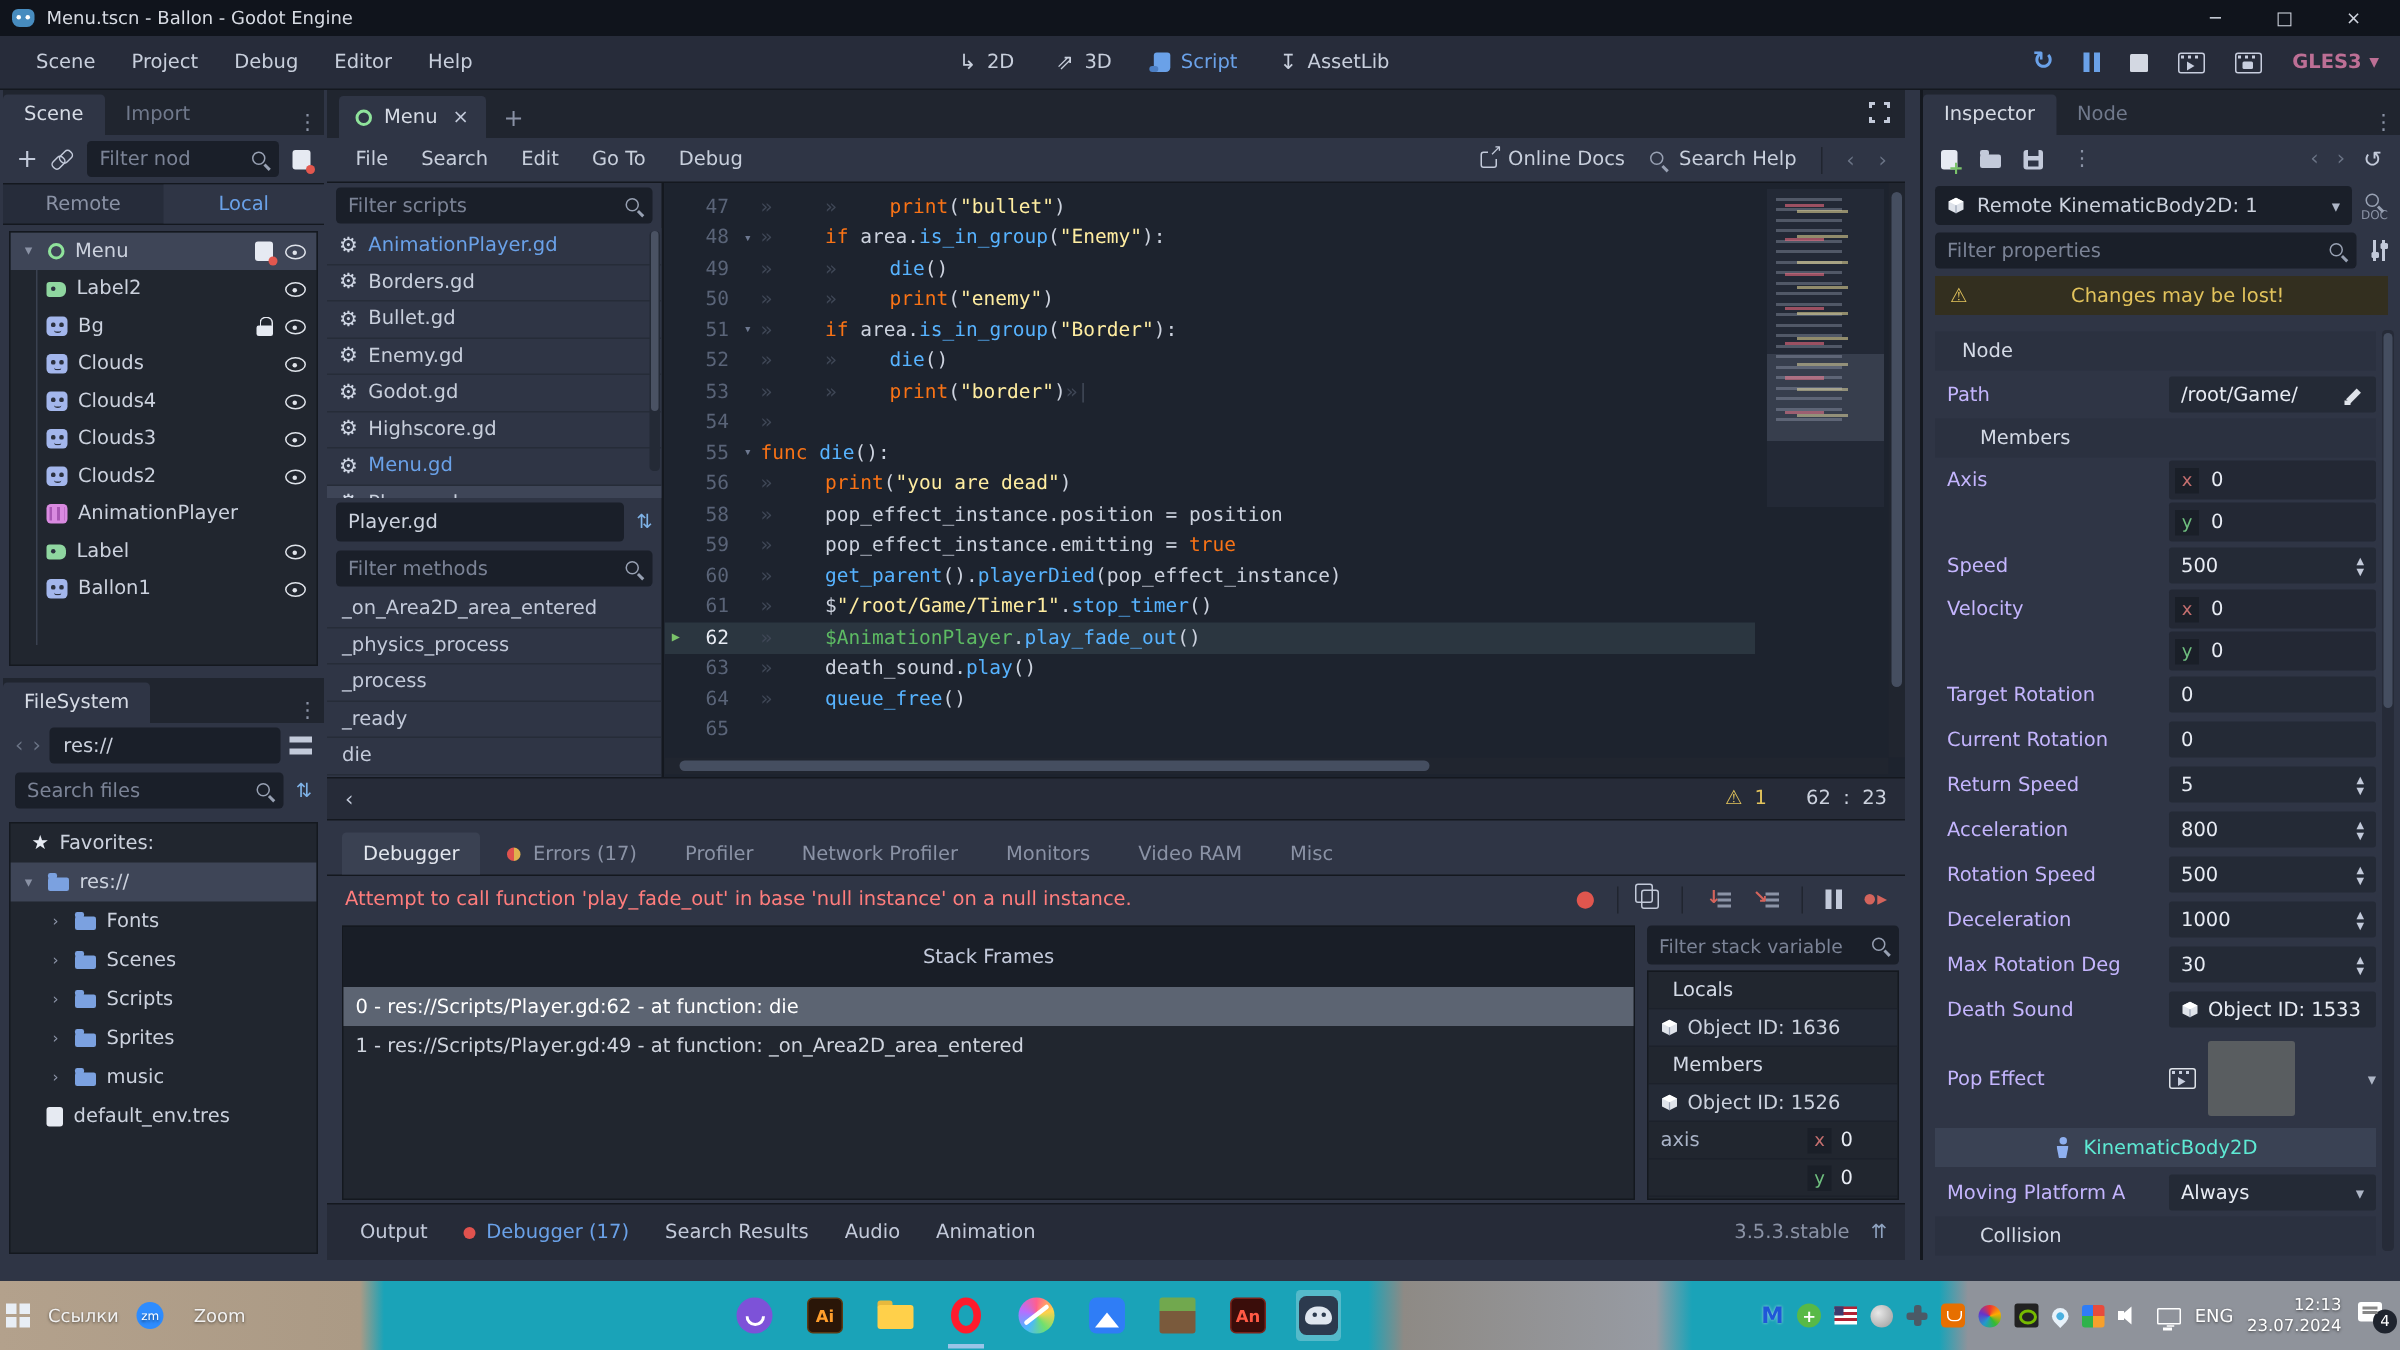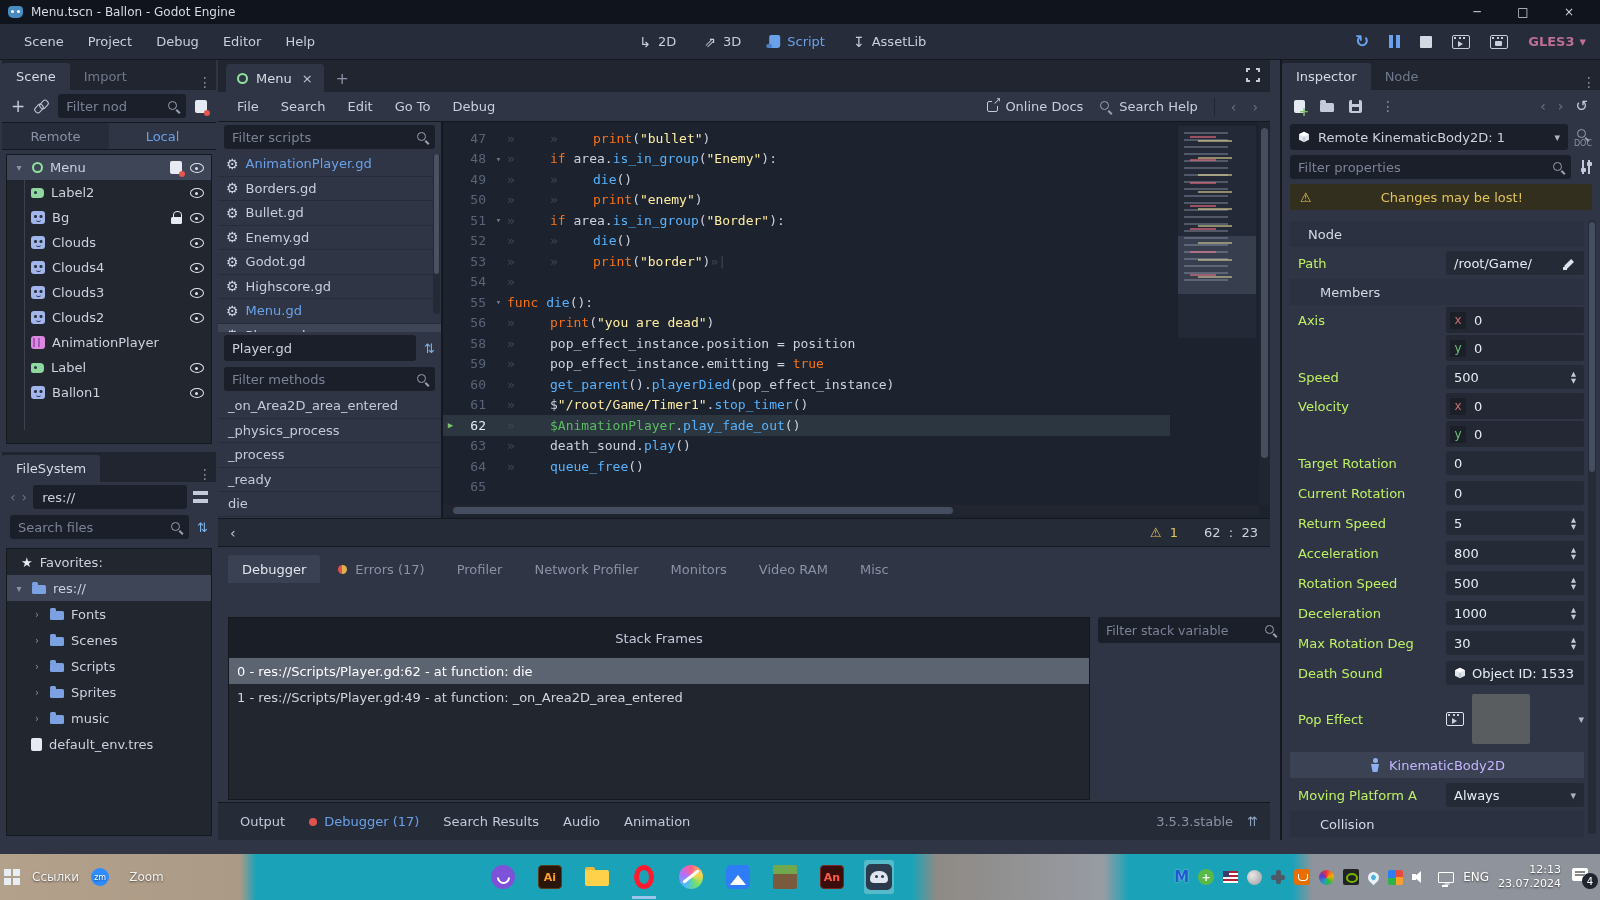--- a/index.html
+++ b/index.html
@@ -198,21 +198,21 @@
   .i-stepin::after{content:'↓';position:absolute;left:0;top:-2px;color:#d4645c;font-size:12px;font-weight:bold}
   .i-stepover::after{content:'↓';position:absolute;left:0;top:-2px;color:#d4645c;font-size:12px;font-weight:bold;transform:rotate(-45deg)}
   .i-pause{width:11px;height:13px;border-left:4px solid #c3cada;border-right:4px solid #c3cada}
   .i-cont{display:flex;align-items:center;color:#d4645c;gap:1px}
   .i-cont b{width:7px;height:7px;background:#d4645c;border-radius:50%}
   .dcontent{position:absolute;top:70px;bottom:2px;left:10px;right:4px;display:flex;gap:8px}
   .stack{flex:1;background:#21262f;border:1px solid #14181f;display:flex;flex-direction:column}
   .stackhead{height:40px;background:#191e27;display:flex;align-items:center;justify-content:center;color:#c3cadb}
   .frow{height:26px;display:flex;align-items:center;padding:0 8px;color:#cfd4de}
   .frow.sel{background:#5c6472;color:#fff}
-  .vars{width:168px;display:flex;gap:4px}
+  .vars{width:168px;display:flex;flex-direction:column;gap:4px}
   .vfilter{height:26px;background:#1a1f29;border-radius:3px;display:flex;align-items:center;padding:0 6px}
   .vfilter input{flex:1;min-width:0;background:transparent;border:none;outline:none;color:#ccd2de;font:12.5px "DejaVu Sans",sans-serif}
   .vfilter input::placeholder{color:#7b8396}
   .vtree{flex:1;background:#21262f;border:1px solid #14181f;overflow:hidden}
   .vrow{height:25px;display:flex;align-items:center;gap:6px;padding:0 8px;border-bottom:1px solid #1c212b;color:#ccd2de}
   .vrow.head{padding-left:16px;color:#d4dae6}
   .vrow.obj{background:#242a36}
   .chipx,.chipy{width:16px;height:17px;background:#1a1f28;display:flex;align-items:center;justify-content:center;font-size:12px}
   .chipx{color:#c56f6f}.chipy{color:#6fbf7f}
 
@@ -229,28 +229,28 @@
   .it-right{margin-left:auto;display:flex;align-items:center;gap:12px;color:#6b7486}
   .hist{color:#c3cada;font-size:15px}
   .iobj{height:30px;display:flex;align-items:center;gap:6px;padding:2px 8px}
   .objbox{flex:1;height:26px;background:#1a1f29;border-radius:3px;display:flex;align-items:center;gap:8px;padding:0 8px}
   .docsearch{font-size:8px;color:#8a92a5;display:flex;flex-direction:column;align-items:center;line-height:6px}
   .ifilter{height:30px;display:flex;align-items:center;gap:8px;padding:2px 8px}
   .iwarn{height:26px;margin:2px 8px;background:#332f1f;display:flex;align-items:center;gap:10px;padding:0 10px;color:#e2c35c}
   .iwarn .txt{flex:1;text-align:center}
   .iprops{position:absolute;top:160px;left:8px;right:16px;bottom:0;overflow:hidden}
   .prow{display:flex;align-items:center;min-height:30px;padding:0 0 0 8px}
-  .prow .lbl{width:148px;color:#bef264;white-space:nowrap;overflow:hidden;flex:none}
+  .prow .lbl{width:148px;color:#c4b5fd;white-space:nowrap;overflow:hidden;flex:none}
   .prow .val{flex:1;display:flex;align-items:center}
   .vbox{flex:1;height:24px;background:#242a36;border-radius:2px;display:flex;align-items:center;gap:6px;padding:0 8px;color:#e8ecf4}
   .vbox .num{flex:1}
   .vec{flex:1;height:26px;background:#232834;border-radius:2px;display:flex;align-items:center;gap:8px;padding:0 4px;color:#e8ecf4}
   .psec{height:26px;display:flex;align-items:center;background:#2b3140;color:#d4dae6;padding-left:18px;margin:1px 0}
   .psec.inner{padding-left:30px}
-  .classhead{height:26px;display:flex;align-items:center;justify-content:center;gap:8px;background:#3a4254;color:#c4b5fd;margin:2px 0}
+  .classhead{height:26px;display:flex;align-items:center;justify-content:center;gap:8px;background:#3a4254;color:#5eead4;margin:2px 0}
   .popthumb{width:58px;height:50px;background:#595d60;border-radius:2px}
   .poprow{min-height:62px}
   .iscroll{position:absolute;right:4px;top:160px;bottom:6px;width:8px;background:#262b38;border-radius:3px}
   .iscroll::before{content:'';position:absolute;left:1px;right:1px;top:2px;height:250px;background:#454e60;border-radius:3px}
 
   
   #taskbar{position:absolute;left:0;top:854px;width:1600px;height:46px;
     background:linear-gradient(90deg,#b3a18c 0,#ab9a85 15%,#1aa3b8 16%,#1aa3b8 57%,#8e8a85 58.5%,#979ba3 69%,#1aa3b8 70.5%,#1aa3b8 80.8%,#8f939b 82%,#8f939b 100%)}
   .tb-left{position:absolute;left:0;top:0;bottom:0;display:flex;align-items:center;gap:12px;padding:0 4px;color:#f2f2f2;text-shadow:0 1px 2px rgba(0,0,0,.55);font-size:12px}
   .i-win{width:16px;height:16px}
@@ -650,20 +650,34 @@
         <span class="dtab active">Debugger</span>
         <span class="dtab">
             <span class="errdot"></span>
             <span>Errors (17)</span>
           </span>
         <span class="dtab">Profiler</span>
         <span class="dtab">Network Profiler</span>
         <span class="dtab">Monitors</span>
         <span class="dtab">Video RAM</span>
         <span class="dtab">Misc</span>
+      </div>
+      <div class="derror">
+        <span>Attempt to call function 'play_fade_out' in base 'null instance' on a null instance.</span>
+        <div class="dctrl">
+          <span class="rec">●</span>
+          <span class="navsep"></span>
+          <span class="ic i-copy"></span>
+          <span class="navsep"></span>
+          <span class="ic i-stepin"></span>
+          <span class="ic i-stepover"></span>
+          <span class="navsep"></span>
+          <span class="ic i-pause"></span>
+          <span class="i-cont"><b></b>▸</span>
+        </div>
       </div>
       <div class="dcontent">
         <div class="stack">
           <div class="stackhead">Stack Frames</div>
           <div class="frow sel">0 - res://Scripts/Player.gd:62 - at function: die</div>
           <div class="frow">1 - res://Scripts/Player.gd:49 - at function: _on_Area2D_area_entered</div>
         </div>
         <div class="vars">
           <div class="vfilter">
             <input placeholder="Filter stack variable" style="">

